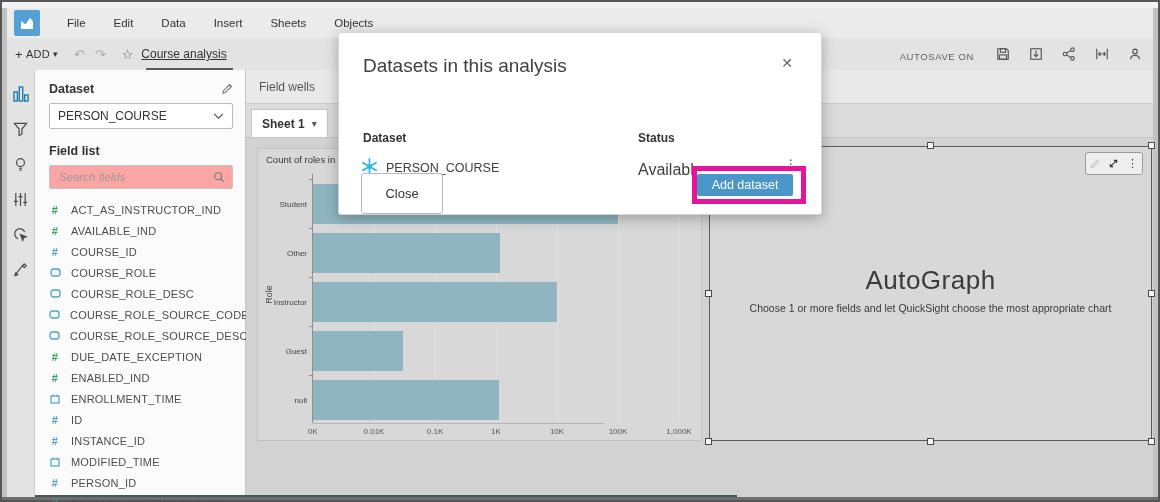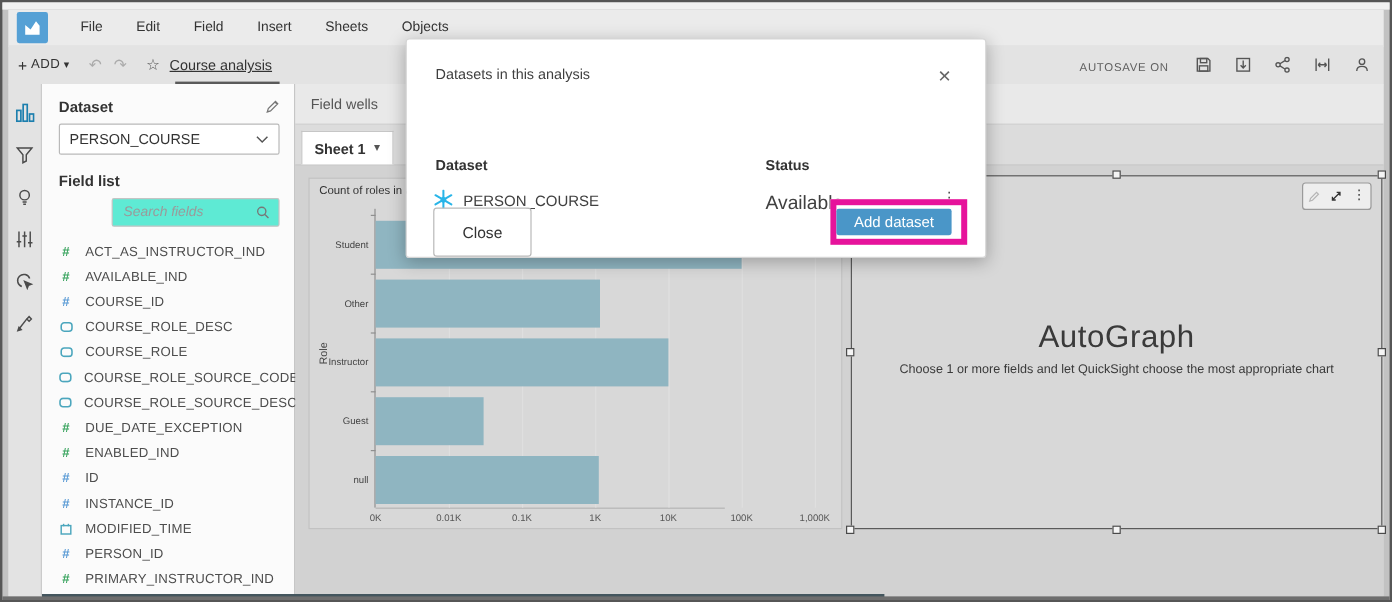--- a/index.html
+++ b/index.html
@@ -43,22 +43,22 @@
   
   .sidebar{position:absolute;left:28px;top:62px;width:211px;bottom:0;background:#fbfbfb;
            border-right:1px solid #c6c6c6;box-sizing:border-box;padding:12px 12px 0 14px;}
   .ds-row{display:flex;align-items:center;justify-content:space-between;}
   .ds-label,.fl-label{font-size:12.5px;font-weight:bold;color:#333;}
   .pencil{color:#777;}
   .select{margin-top:7px;height:24px;border:1px solid #b9b9b9;border-radius:2px;background:#fff;
           display:flex;align-items:center;justify-content:space-between;padding:0 8px;font-size:12px;color:#333;}
   .select .chev{color:#555;}
   .fl-label{display:block;margin-top:15px;}
-  .search{margin-top:7px;height:22px;border:1px solid #c4c4c4;border-radius:2px;background:#5eead4;
-          display:flex;align-items:center;padding:0 7px;margin-left:44px;}
+  .search{margin-top:7px;height:22px;border:1px solid #c4c4c4;border-radius:2px;background:#fca5a5;
+          display:flex;align-items:center;padding:0 7px;}
   .search input{border:0;outline:0;flex:1;font-size:11.5px;font-style:italic;color:#555;
                 font-family:"Liberation Sans",sans-serif;background:transparent;min-width:0;}
   .search input::placeholder{color:#9a9a9a;}
   .search .mag{color:#777;}
   .fields{margin-top:10px;}
   .field-row{display:flex;align-items:center;gap:10px;height:21px;font-size:11px;color:#4d4d4d;letter-spacing:.2px;}
   .ficon{width:12px;display:inline-flex;justify-content:center;align-items:center;font-size:11px;font-weight:bold;}
   .ficon.green{color:#3aa45f;} .ficon.blue{color:#5b9bd5;}
 
   
@@ -99,21 +99,21 @@
   .hover-toolbar{position:absolute;top:5px;right:8px;width:56px;height:21px;background:#eeeeee;
                  border:1px solid #9a9a9a;border-radius:3px;display:flex;align-items:center;
                  justify-content:space-around;color:#333;}
   .hover-toolbar .dim{color:#b5b5b5;}
   .kebab{font-size:11px;color:#333;line-height:1;}
 
   
   .overlay-modal{position:absolute;left:338px;top:32px;width:484px;height:183px;background:#fff;
                  border:1px solid #d5d5d5;border-radius:3px;box-shadow:0 3px 14px rgba(0,0,0,.28);
                  z-index:50;box-sizing:border-box;}
-  .modal-title{position:absolute;left:24px;top:22px;font-size:12px;color:#3f3f3f;}
+  .modal-title{position:absolute;left:24px;top:22px;font-size:19px;color:#3f3f3f;}
   .modal-close{position:absolute;right:28px;top:22px;font-size:14px;color:#666;cursor:default;}
   .col-header{position:absolute;top:98px;font-size:12px;font-weight:bold;color:#333;}
   .col-dataset{left:24px;} .col-status{left:299px;}
   .mrow-icon{position:absolute;left:22px;top:125px;}
   .mrow-name{position:absolute;left:47px;top:128px;font-size:12.5px;color:#404040;}
   .mrow-status{position:absolute;left:299px;top:128px;font-size:16px;color:#404040;}
   .mrow-kebab{position:absolute;left:446px;top:124px;font-size:12px;color:#444;}
   .close-btn{position:absolute;left:22px;top:140px;width:82px;height:41px;background:#fff;
              border:1px solid #b9b9b9;border-radius:3px;font-size:13px;color:#333;
              display:flex;align-items:center;justify-content:center;font-family:inherit;}
@@ -135,21 +135,21 @@
 
   <div class="menubar">
     <div class="qs-logo">
       <svg width="18" height="18" viewBox="0 0 24 24">
           <path d="M4 20 V9 l6 5 6-9 4 5 v10 z" fill="#ffffff"></path>
         </svg>
     </div>
     <div class="menu-items" id="menu-items">
         <span>File</span>
         <span>Edit</span>
-        <span>Field</span>
+        <span>Data</span>
         <span>Insert</span>
         <span>Sheets</span>
         <span>Objects</span>
       </div>
   </div>
 
   <div class="toolbar">
     <div class="add-btn">
       <span style="font-size:13px;">+</span>
       <span>ADD</span>
@@ -279,29 +279,29 @@
         <div class="field-row">
           <span class="ficon blue">#</span>
           <span>COURSE_ID</span>
         </div>
         <div class="field-row">
           <span class="ficon">
             <svg width="11" height="9" viewBox="0 0 11 9">
               <rect x="1" y="1" width="9" height="7" rx="2.5" fill="none" stroke="#4ba6bd" stroke-width="1.3"></rect>
             </svg>
           </span>
-          <span>COURSE_ROLE_DESC</span>
+          <span>COURSE_ROLE</span>
         </div>
         <div class="field-row">
           <span class="ficon">
             <svg width="11" height="9" viewBox="0 0 11 9">
               <rect x="1" y="1" width="9" height="7" rx="2.5" fill="none" stroke="#4ba6bd" stroke-width="1.3"></rect>
             </svg>
           </span>
-          <span>COURSE_ROLE</span>
+          <span>COURSE_ROLE_DESC</span>
         </div>
         <div class="field-row">
           <span class="ficon">
             <svg width="11" height="9" viewBox="0 0 11 9">
               <rect x="1" y="1" width="9" height="7" rx="2.5" fill="none" stroke="#4ba6bd" stroke-width="1.3"></rect>
             </svg>
           </span>
           <span>COURSE_ROLE_SOURCE_CODE</span>
         </div>
         <div class="field-row">
@@ -312,20 +312,29 @@
           </span>
           <span>COURSE_ROLE_SOURCE_DESC</span>
         </div>
         <div class="field-row">
           <span class="ficon green">#</span>
           <span>DUE_DATE_EXCEPTION</span>
         </div>
         <div class="field-row">
           <span class="ficon green">#</span>
           <span>ENABLED_IND</span>
+        </div>
+        <div class="field-row">
+          <span class="ficon">
+            <svg width="10" height="10" viewBox="0 0 10 10" stroke="#4ba6bd" stroke-width="1.2" fill="none">
+              <rect x="1" y="2" width="8" height="7"></rect>
+              <path d="M3 0.5 v2 M7 0.5 v2"></path>
+            </svg>
+          </span>
+          <span>ENROLLMENT_TIME</span>
         </div>
         <div class="field-row">
           <span class="ficon blue">#</span>
           <span>ID</span>
         </div>
         <div class="field-row">
           <span class="ficon blue">#</span>
           <span>INSTANCE_ID</span>
         </div>
         <div class="field-row">

